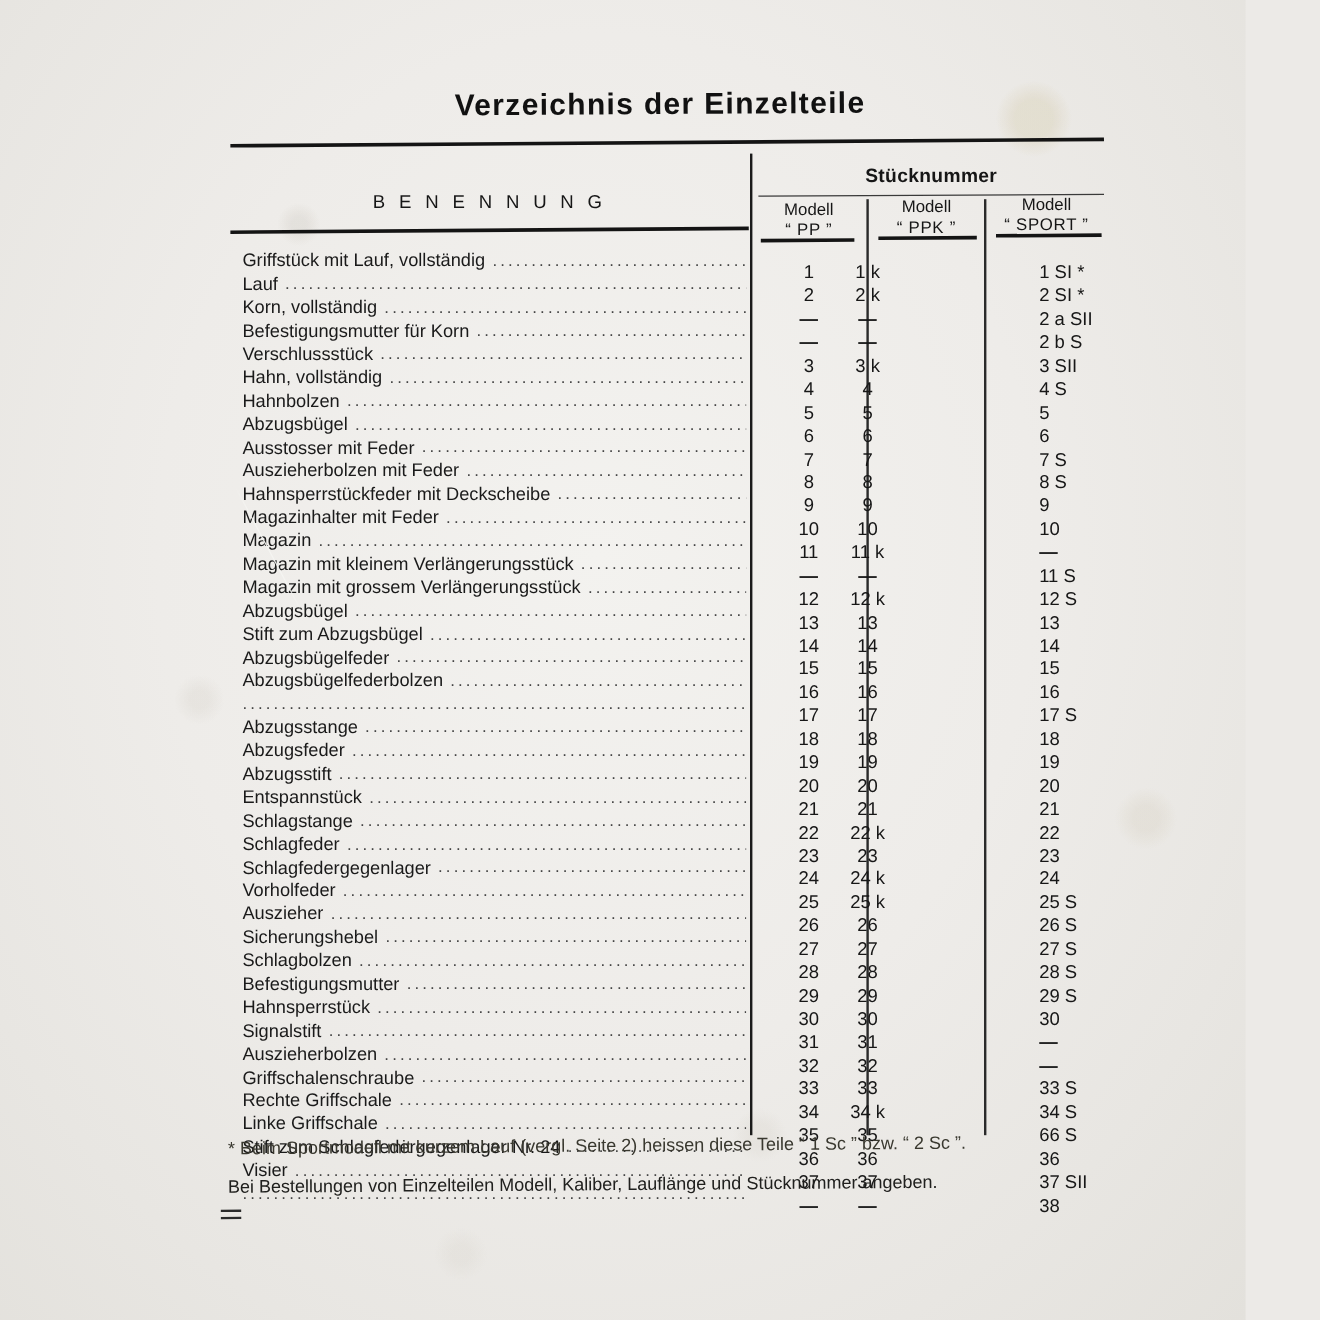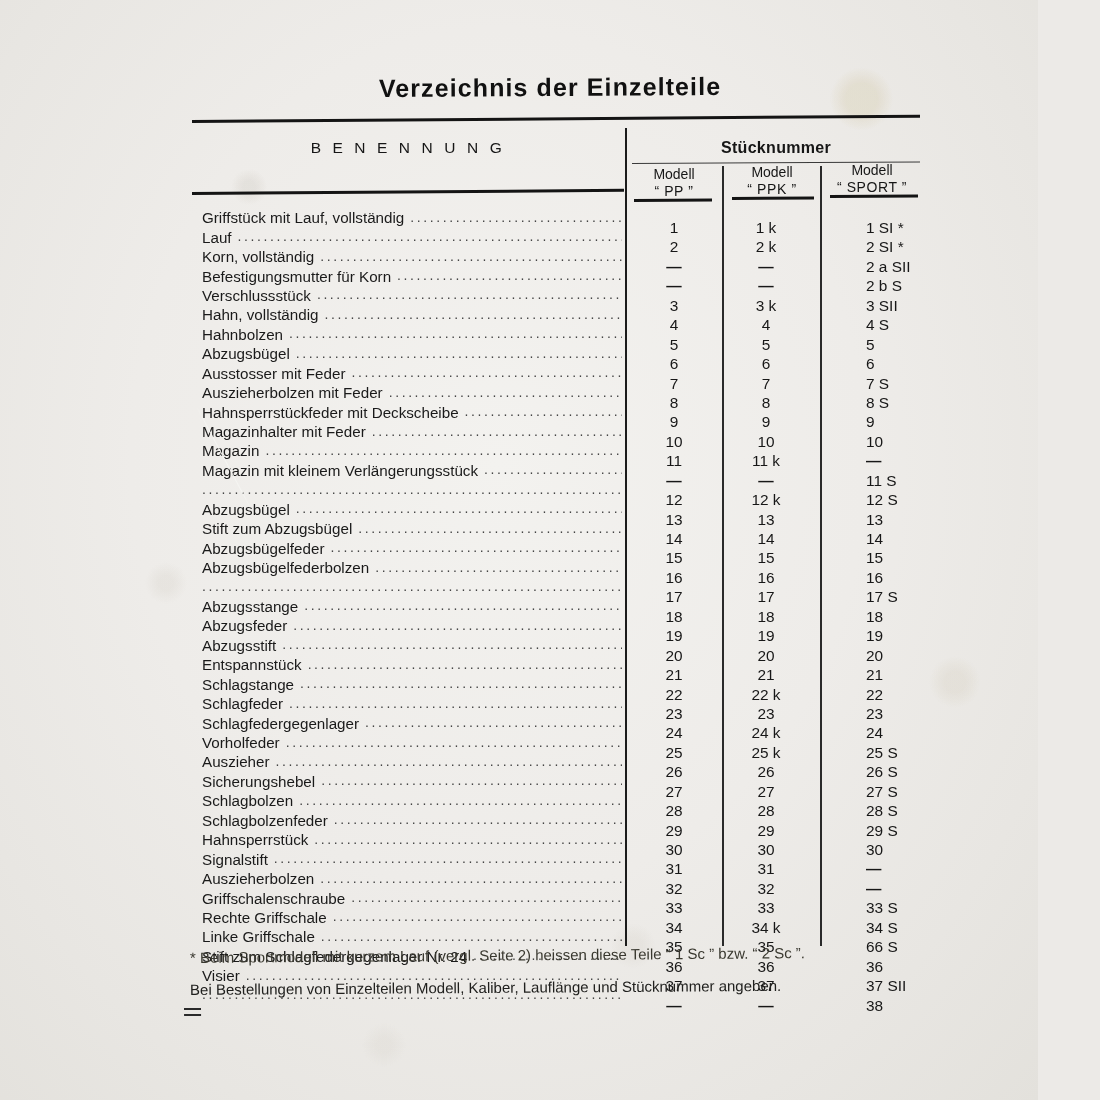--- a/index.html
+++ b/index.html
@@ -93,21 +93,21 @@
     width: 2.2px;
     background: #1b1b1b;
   }
   #vdiv-main { left: 625px; top: 128px;  height: 818px; }
   #vdiv-1    { left: 722px; top: 166px;  height: 780px; width: 1.6px; background:#2a2a2a;}
   #vdiv-2    { left: 820px; top: 166px;  height: 780px; width: 1.6px; background:#2a2a2a;}
 
   
   #benennung {
     position: absolute;
-    left: 192px; top: 139px;
+    left: 192px; top: 160px;
     width: 432px;
     text-align: center;
     font-size: 15.5px;
     letter-spacing: 3.6px;
     color: #161616;
   }
   #stuecknummer {
     position: absolute;
     left: 632px; top: 139px;
     width: 288px;
@@ -156,21 +156,21 @@
     position: relative;
     top: -1px;
   }
 
   
   .numcol {
     position: absolute;
     top: 218px;
   }
   #col-pp  { left: 630px; width: 88px; }
-  #col-ppk { left: 728px; width: 90px; }
+  #col-ppk { left: 685px; width: 90px; }
   #col-sp  { left: 852px; width: 94px; }
   .numrow {
     height: 19.45px;
     font-size: 15.4px;
     color: #171717;
     line-height: 19.45px;
     white-space: nowrap;
   }
   #col-pp .numrow, #col-ppk .numrow { text-align: center; }
   #col-sp .numrow { text-align: left; padding-left: 14px; }
@@ -295,20 +295,21 @@
       </div>
       <div class="nrow">
         <span class="txt">Magazin</span>
         <span class="dots">..........................................................................................</span>
       </div>
       <div class="nrow">
         <span class="txt">Magazin mit kleinem Verlängerungsstück</span>
         <span class="dots">..........................................................................................</span>
       </div>
       <div class="nrow">
+        <span class="txt">Magazin mit grossem Verlängerungsstück</span>
         <span class="dots">..........................................................................................</span>
       </div>
       <div class="nrow">
         <span class="txt">Abzugsbügel</span>
         <span class="dots">..........................................................................................</span>
       </div>
       <div class="nrow">
         <span class="txt">Stift zum Abzugsbügel</span>
         <span class="dots">..........................................................................................</span>
       </div>
@@ -361,21 +362,21 @@
       </div>
       <div class="nrow">
         <span class="txt">Sicherungshebel</span>
         <span class="dots">..........................................................................................</span>
       </div>
       <div class="nrow">
         <span class="txt">Schlagbolzen</span>
         <span class="dots">..........................................................................................</span>
       </div>
       <div class="nrow">
-        <span class="txt">Schlagbolzenfeder</span>
+        <span class="txt">Befestigungsmutter</span>
         <span class="dots">..........................................................................................</span>
       </div>
       <div class="nrow">
         <span class="txt">Hahnsperrstück</span>
         <span class="dots">..........................................................................................</span>
       </div>
       <div class="nrow">
         <span class="txt">Signalstift</span>
         <span class="dots">..........................................................................................</span>
       </div>

